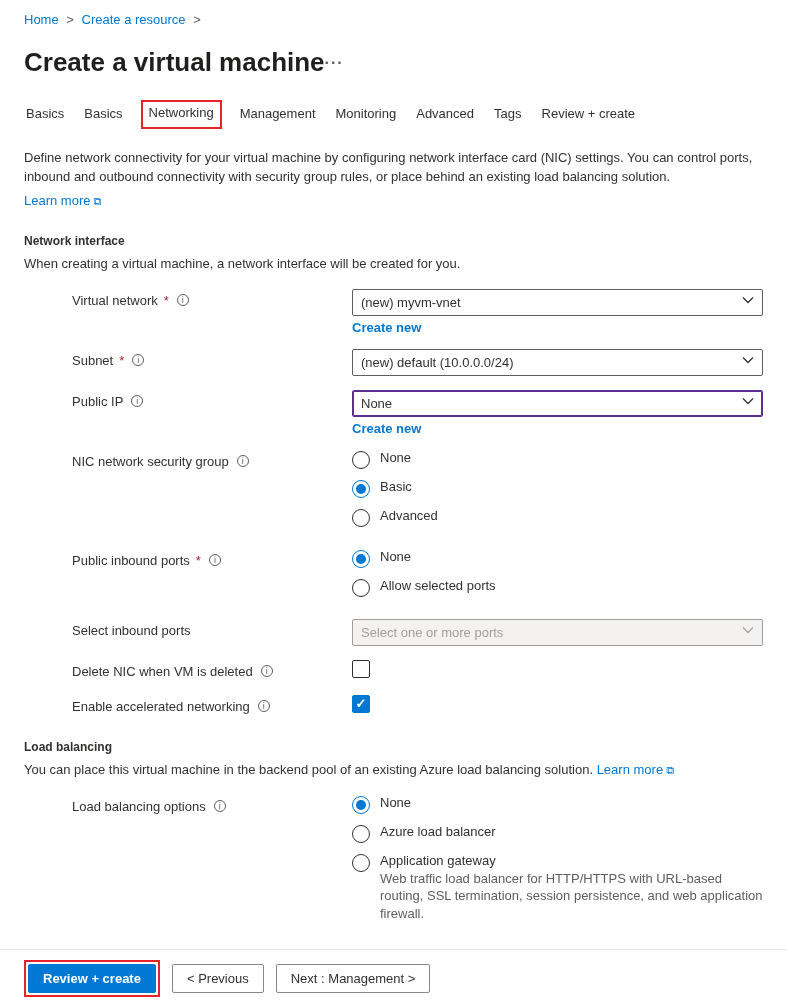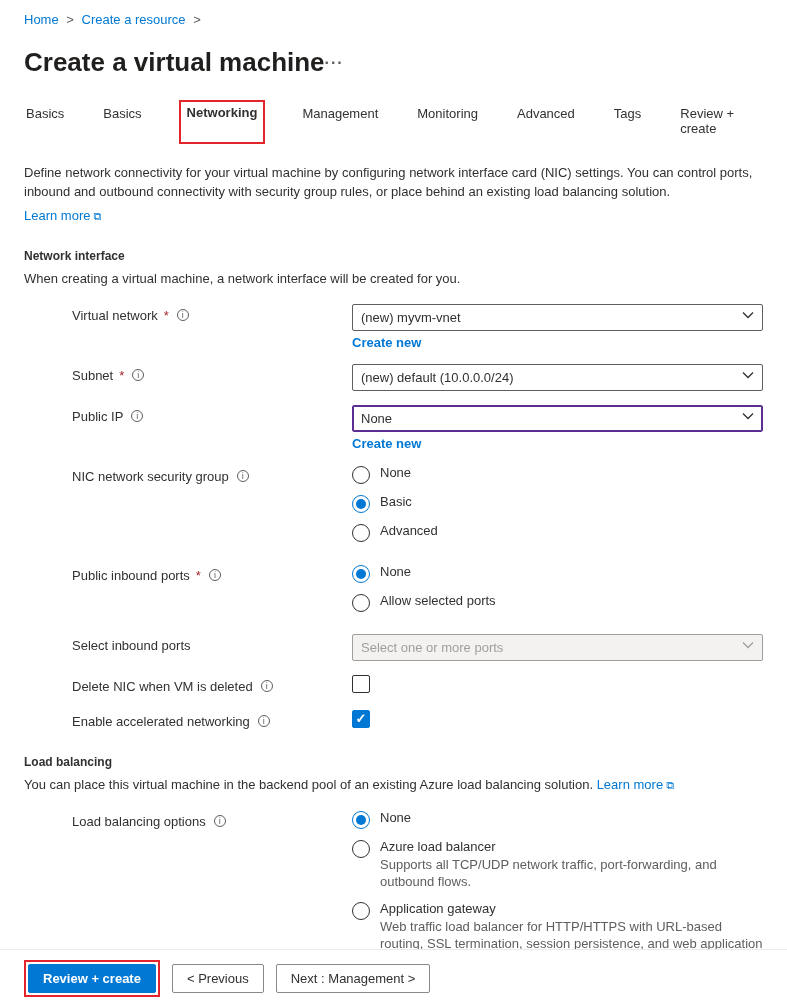--- a/index.html
+++ b/index.html
@@ -11,23 +11,23 @@
     color: #323130;
     background: #fff;
     width: 787px;
   }
   .page { padding: 12px 24px 70px 24px; }
   .breadcrumb { font-size: 13px; color: #0078d4; margin-bottom: 20px; }
   .breadcrumb a { color: #0078d4; text-decoration: none; }
   .breadcrumb .sep { color: #605e5c; margin: 0 4px; }
   h1 { font-size: 26px; font-weight: 600; margin: 6px 0 22px 0; color: #201f1e; display:flex; align-items:center; gap:0; }
   h1 .dots { color:#605e5c; font-size:16px; letter-spacing:1px; cursor:pointer;}
-  .tabs { display: flex; gap: 35px; border-bottom: none; margin-bottom: 20px; }
+  .tabs { display: flex; gap: 16px; border-bottom: none; margin-bottom: 20px; }
   .tab { padding: 6px 2px 8px 2px; color: #323130; cursor: pointer; }
-  .tab.active { color: #323130; border-bottom: 3px solid #0078d4; font-weight:700; }
+  .tab.active { color: #323130; border-bottom: 3px solid #0078d4; font-weight:400; }
   .tab-highlight { border: 2px solid #e3242b; padding: 3px 6px 5px 6px; }
   .tab.active.tab-highlight { border: 2px solid #e3242b; }
   .desc { color: #323130; line-height: 1.45; margin-bottom: 6px; }
   .link { color: #0078d4; text-decoration: none; cursor:pointer; }
   .ext-icon { display:inline-block; margin-left:3px; font-size:11px; }
   h2 { font-size: 12px; font-weight: 600; margin: 26px 0 8px 0; }
   .sub { color: #323130; margin-bottom: 18px; }
   .row { display: flex; align-items: flex-start; margin-bottom: 14px; }
   .label-col { width: 280px; padding-top: 4px; color: #323130; display:flex; align-items:center; gap:4px;margin-left:48px;}
   .req { color: #a4262c; margin-left:2px;}
@@ -257,21 +257,20 @@
         <div class="radio-opt selected">
           <div class="radio-circle"></div>
           <div class="radio-text">
               <span>None</span>
             </div>
         </div>
         <div class="radio-opt">
           <div class="radio-circle"></div>
           <div class="radio-text">
             <span>Azure load balancer</span>
-            <span class="radio-desc">Supports all TCP/UDP network traffic, port-forwarding, and outbound flows.</span>
           </div>
         </div>
         <div class="radio-opt">
           <div class="radio-circle"></div>
           <div class="radio-text">
             <span>Application gateway</span>
             <span class="radio-desc">Web traffic load balancer for HTTP/HTTPS with URL-based routing, SSL termination, session persistence, and web application firewall.</span>
           </div>
         </div>
       </div>

